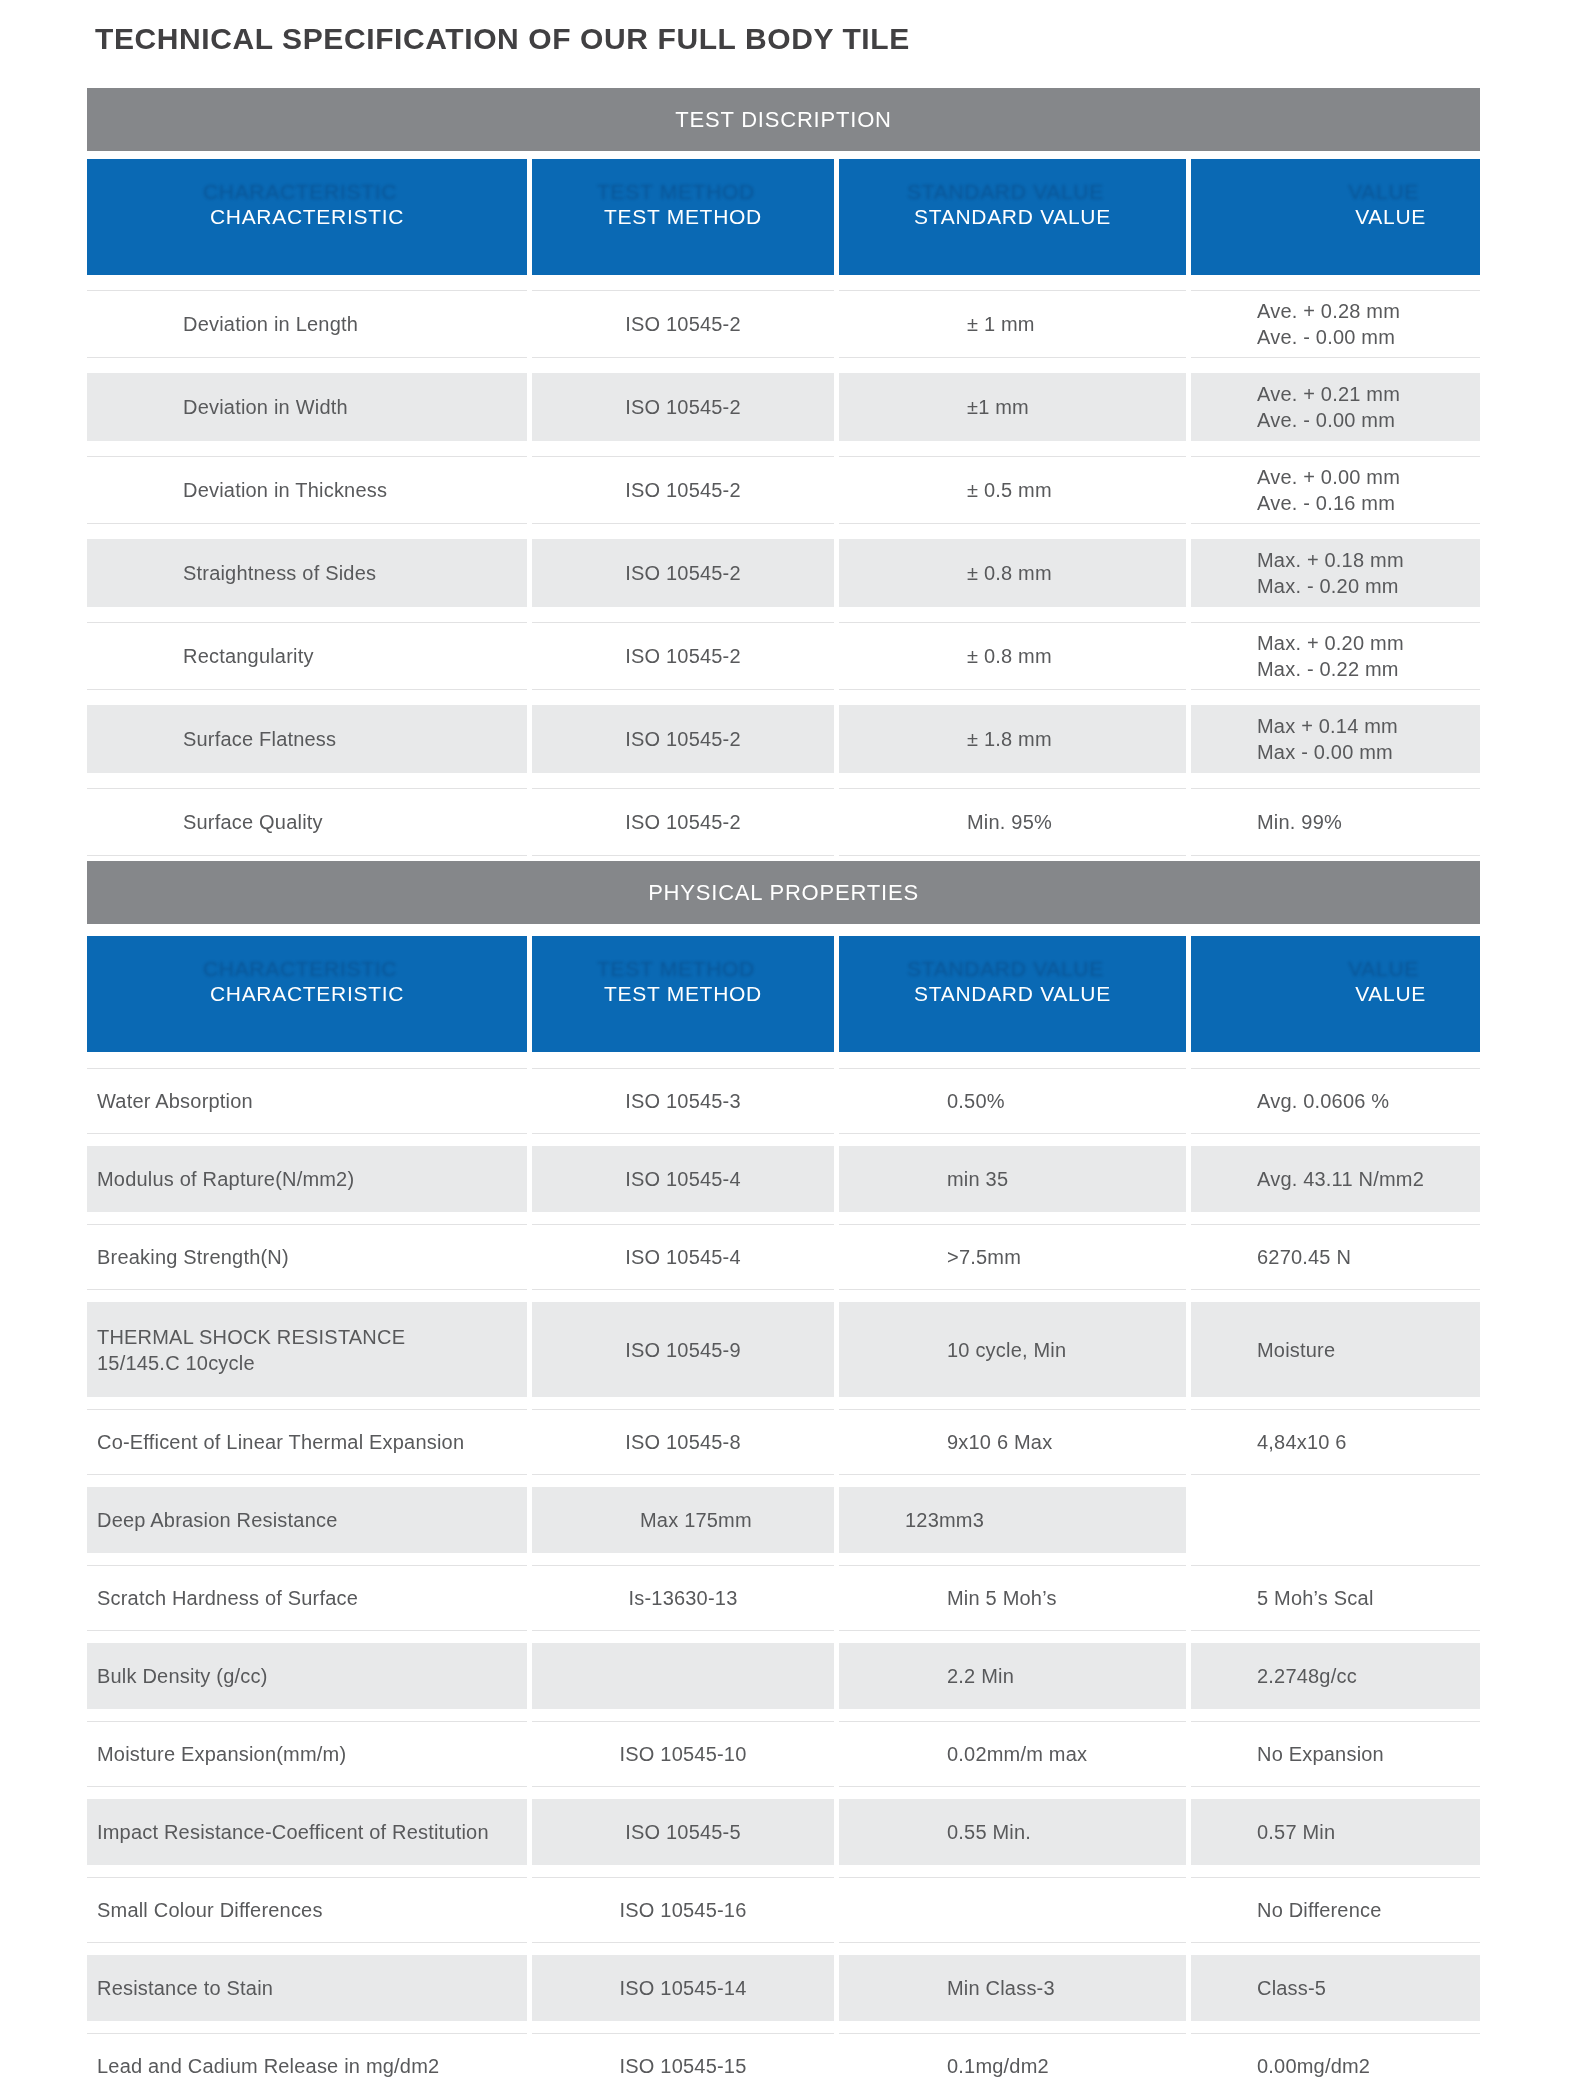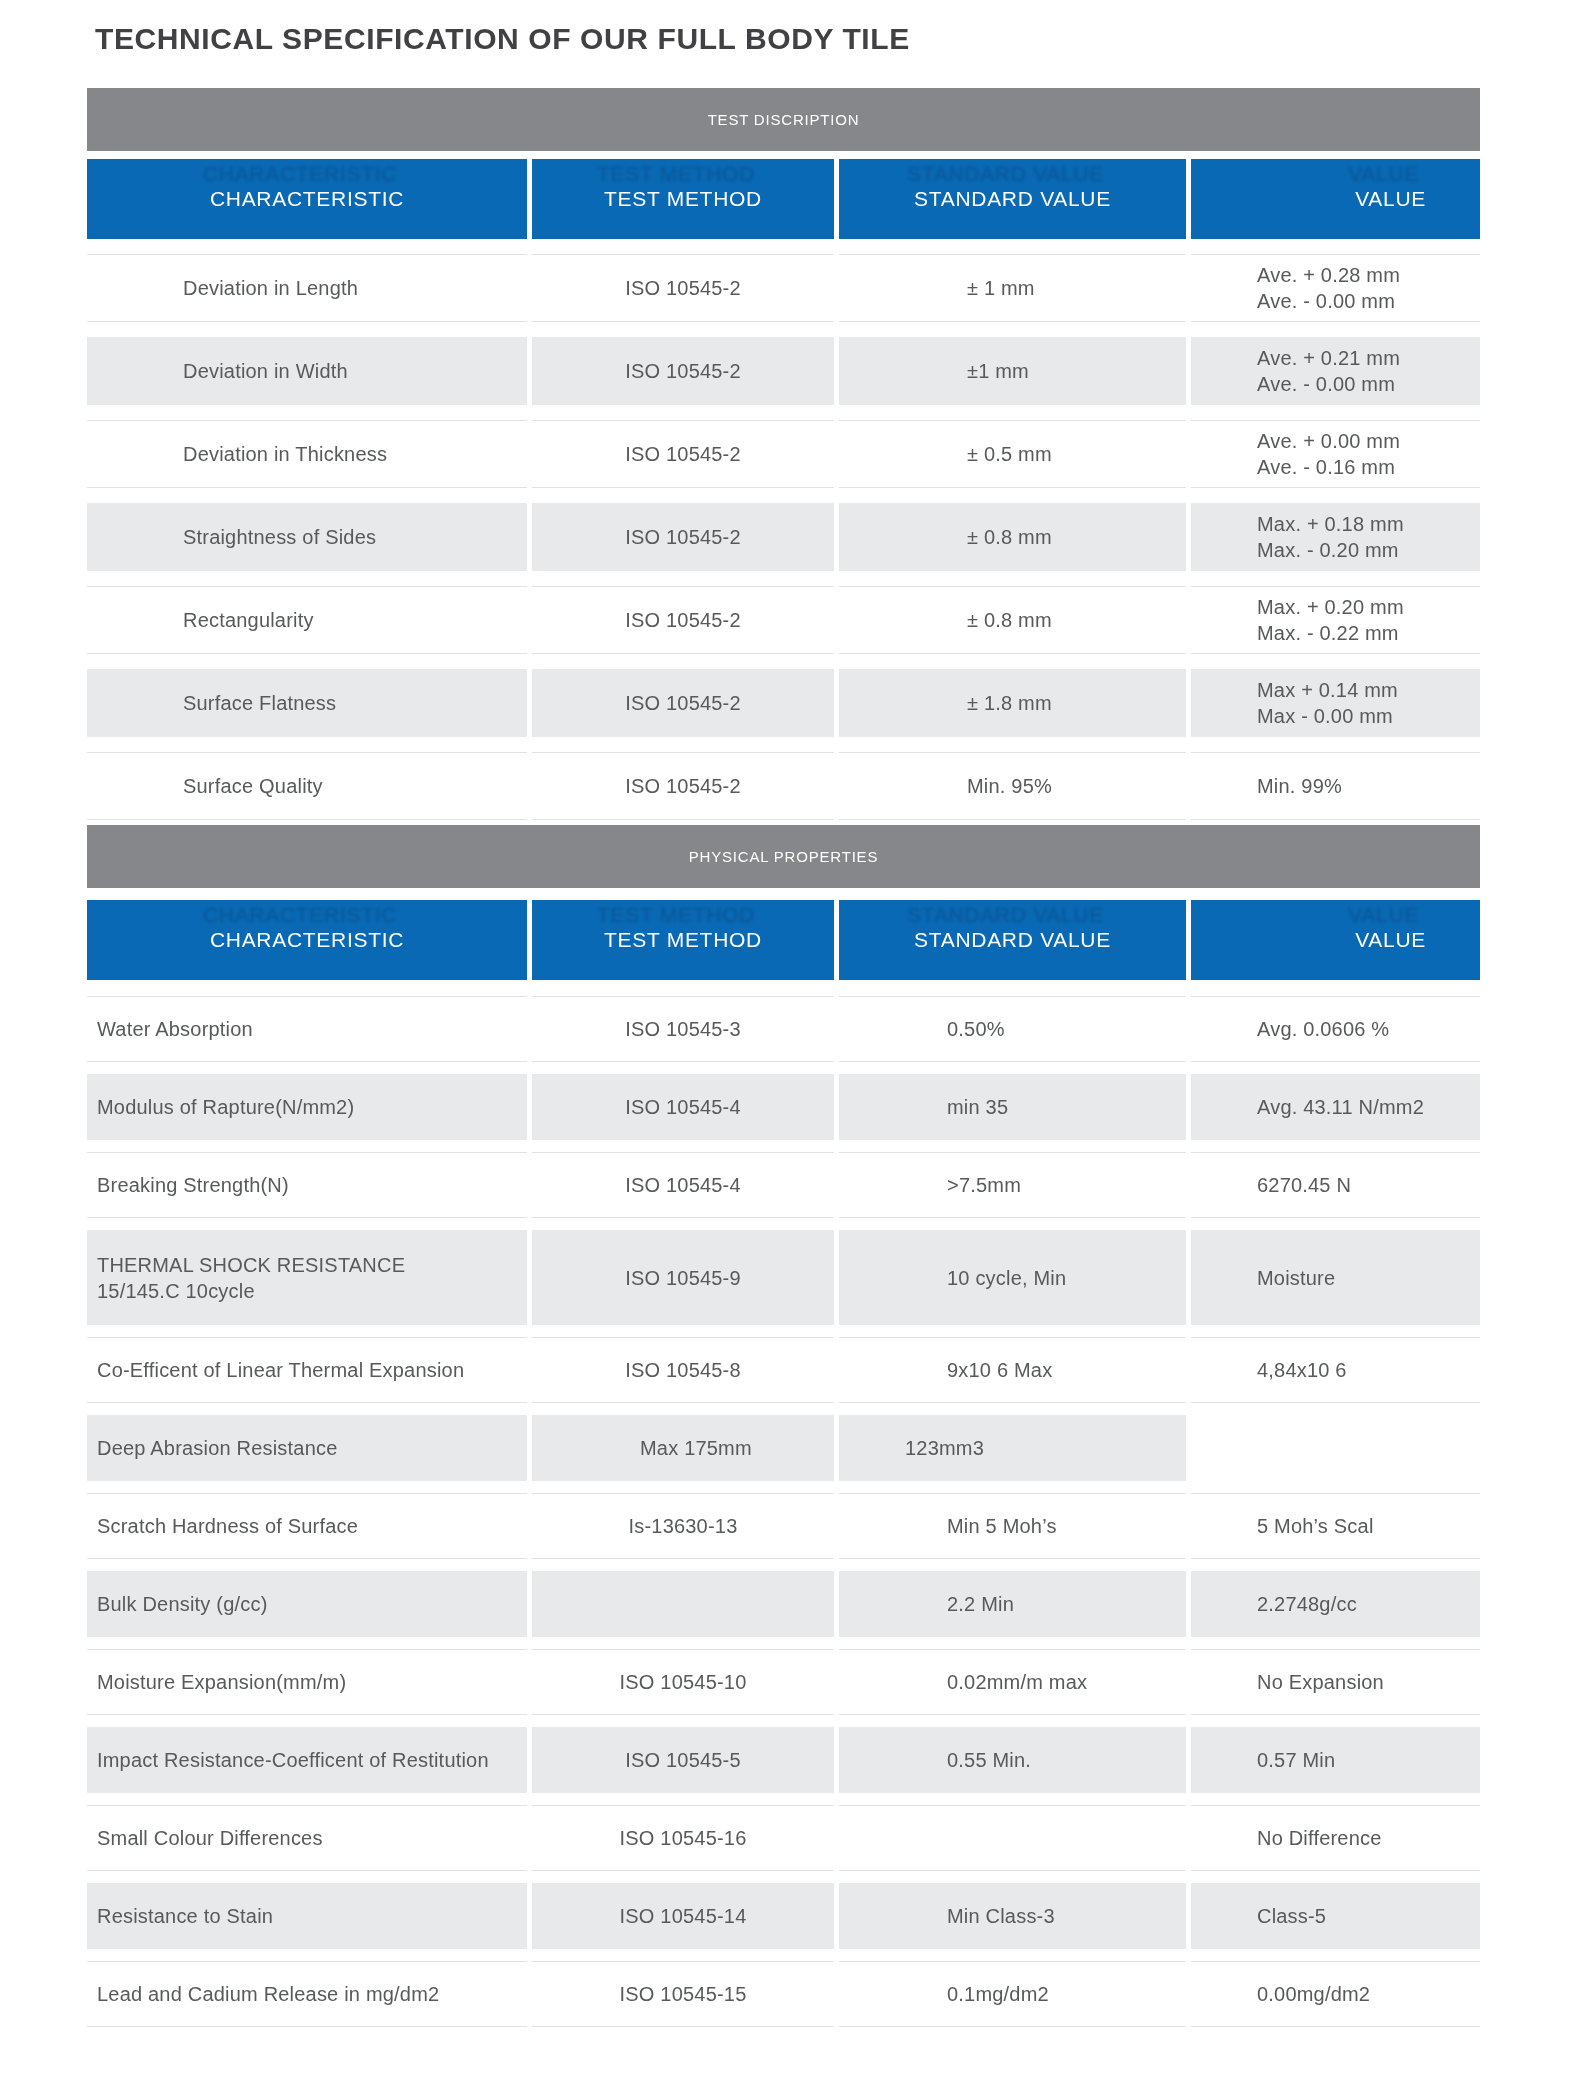--- a/index.html
+++ b/index.html
@@ -30,35 +30,35 @@
     line-height:34px;
     font-weight:700;
     letter-spacing:0.6px;
     color:var(--title-color);
   }
   .spec-section .section-bar{
     height:63px;
     background:var(--bar-gray);
     display:flex;align-items:center;justify-content:center;
     color:#ffffff;
-    font-size:15px;
+    font-size:22px;
     letter-spacing:0.8px;
     margin-bottom:8px;
   }
   .sec-0 .section-bar{margin-top:32px;}
   .sec-1{margin-top:5px;}
   .sec-1 .section-bar{margin-bottom:12px;}
   .grid{
     display:grid;
     grid-template-columns:440px 302px 347px 289px;
     column-gap:5px;
   }
   .header-row .hcell{
     background:var(--accent-blue);
-    height:80px;
+    height:116px;
     display:flex;align-items:center;justify-content:center;
     color:#ffffff;
     font-size:21px;
     letter-spacing:0.7px;
   }
   .header-row .hcell span{
     text-shadow:-7px -25px 3px rgba(10,45,90,0.33);
   }
   .header-row .hcell.c4{justify-content:flex-end;padding-right:54px;}
   .rows{display:flex;flex-direction:column;margin-top:15px;}

